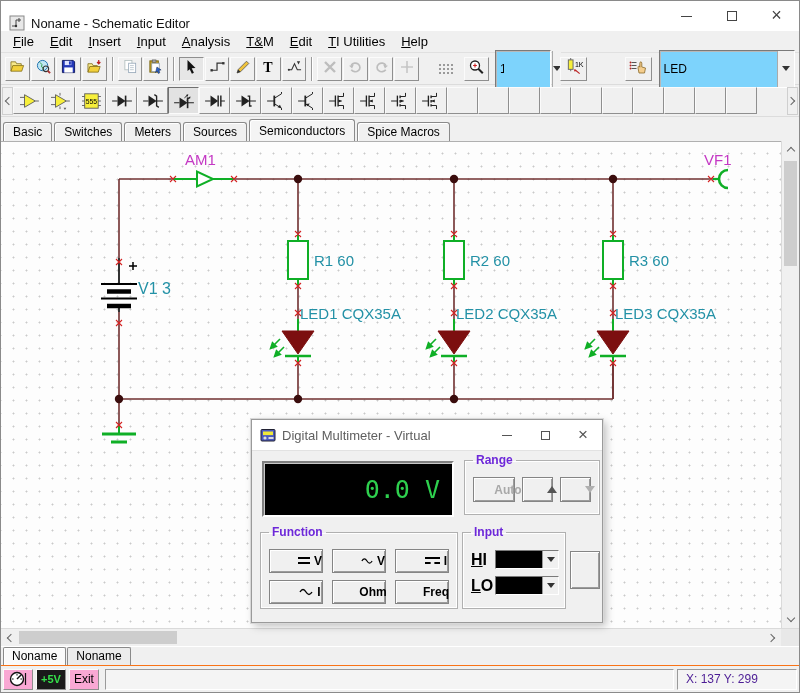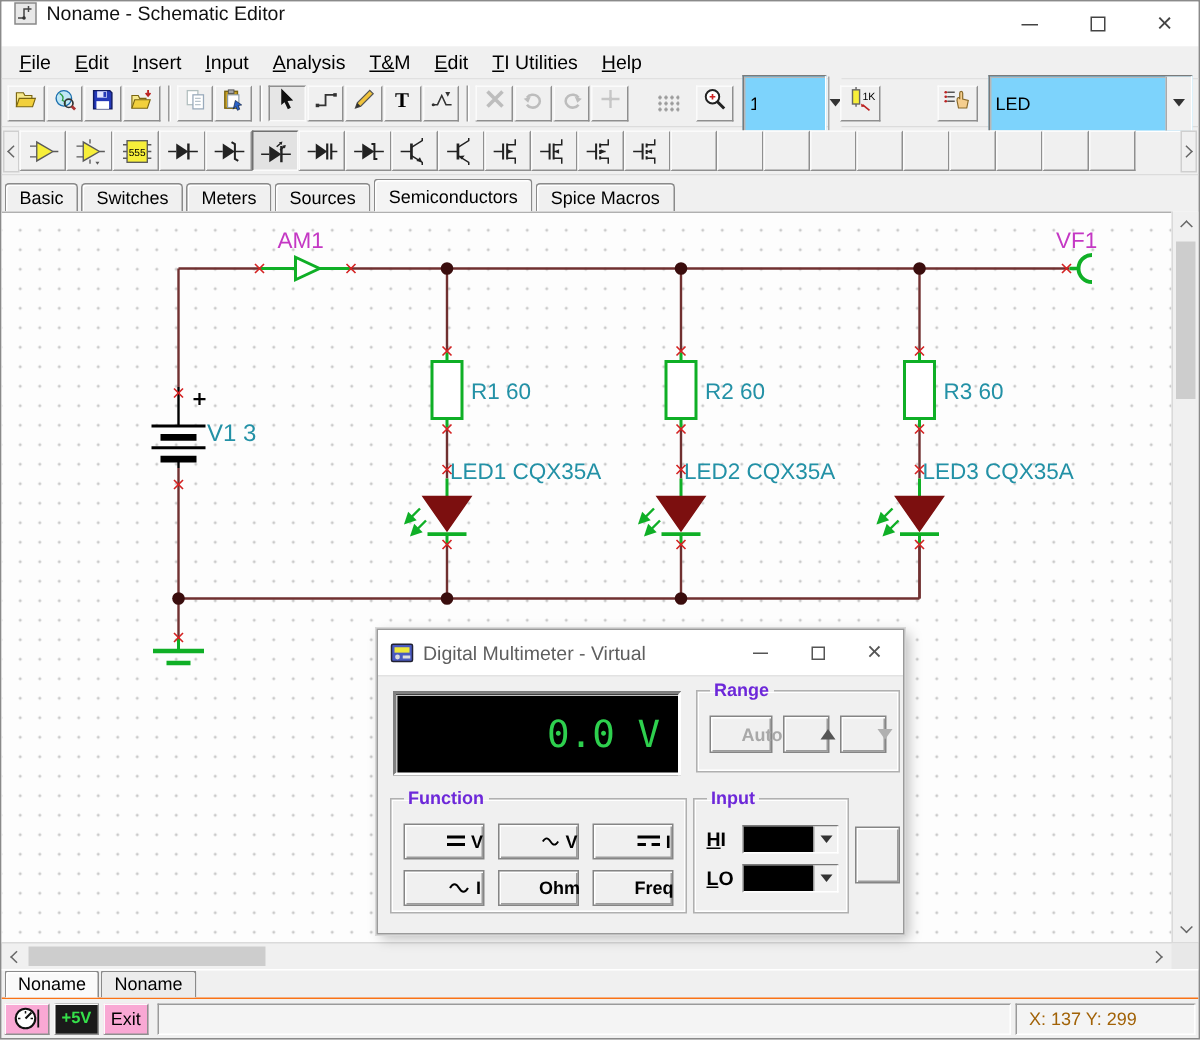--- a/index.html
+++ b/index.html
@@ -1,20 +1,20 @@
 <!DOCTYPE html>
 <html><head>
 <meta charset="utf-8">
 <style>
   * { margin:0; padding:0; box-sizing:border-box; }
   body { font-family:"Liberation Sans", sans-serif; background:#d8d8d8; }
   .window { width:800px; height:693px; background:#f0f0f0; border:1px solid #8a8a8a; position:relative; overflow:hidden; }
 
   
-  .titlebar { height:30px; background:#ffffff; display:flex; align-items:flex-start; }
+  .titlebar { height:30px; background:#ffffff; display:flex; align-items:flex-end; }
   .titlebar .appicon { margin:0 6px 0 8px; display:flex; }
   .titlebar .ttext { font-size:13px; color:#111; flex:1; }
   .capbtn { width:45px; height:30px; display:flex; align-items:center; justify-content:center; color:#444; font-size:14px; }
   .capbtn .minglyph { width:11px; border-top:1.2px solid #444; display:inline-block; }
   .capbtn .maxglyph { width:10px; height:10px; border:1.2px solid #444; display:inline-block; }
   .capbtn .xglyph::before { content:"\00D7"; font-size:18px; line-height:10px; }
 
   
   .menubar { height:22px; background:#f0f0f0; display:flex; align-items:center; padding-left:4px; border-bottom:1px solid #e0e0e0; }
   .menu-item { display:inline-block; font-size:13px; color:#000; padding:2px 8px; }
@@ -77,21 +77,21 @@
 
   
   .statusbar { height:27px; background:#f0f0f0; display:flex; align-items:center; padding:0 2px; border-top:1px solid #f97316; }
   .sbtn { height:21px; display:flex; align-items:center; justify-content:center; background:#f9a8d4;
           border:1px solid; border-color:#fbfbfb #8f8f8f #8f8f8f #fbfbfb; margin-right:3px; padding:0 4px; }
   .sbtn.dark { background:#1a1a1a; }
   .sbtn.dark span { color:#35e04a; font-weight:bold; font-size:11px; }
   .sbtn span { font-size:12px; }
   .spanel { height:21px; border:1px solid; border-color:#9a9a9a #fff #fff #9a9a9a; background:#f4f4f4; }
   .spanel.long { flex:1; margin:0 3px; }
-  .spanel.coords { width:120px; display:flex; align-items:center; padding-left:8px; font-size:12px; color:#a16207; }
+  .spanel.coords { width:120px; display:flex; align-items:center; padding-left:8px; font-size:12px; color:#4c1d95; }
 
   
   .dmm { position:absolute; left:250px; top:278px; width:352px; height:204px; background:#f0f0f0;
          border:1px solid #9a9a9a; box-shadow:0 0 0 1px #d8d8d8, 3px 3px 8px rgba(0,0,0,.25); z-index:10; }
   .dmm-title { height:30px; background:#fff; display:flex; align-items:center; }
   .dmm-title .dicon { margin:0 6px 0 8px; display:flex; }
   .dmm-title .dtext { flex:1; font-size:13px; color:#5f5f5f; }
   .dmm-cap { width:38px; height:30px; display:flex; align-items:center; justify-content:center; color:#555; }
   .dmm-body { position:relative; height:172px; background:#f0f0f0; border-top:1px solid #e2e2e2; }
   .lcd { position:absolute; left:10px; top:10px; width:192px; height:56px; background:#000;
@@ -108,21 +108,21 @@
   .range-row { display:flex; gap:7px; padding:6px 2px 0 2px; }
   .btn-auto { width:42px; height:25px; color:#a8a8a8; }
   .btn-arrow { width:31px; height:25px; }
   .tri-up { width:0; height:0; border-left:5px solid transparent; border-right:5px solid transparent; border-bottom:7px solid #555; }
   .tri-down { width:0; height:0; border-left:5px solid transparent; border-right:5px solid transparent; border-top:7px solid #b0b0b0; }
   .func-grid { display:grid; grid-template-columns:repeat(3, 54px); grid-auto-rows:24px; gap:7px 9px; padding:6px 2px 0 2px; }
   .dcicon { display:inline-block; width:15px; height:8px; position:relative; }
   .dcicon::before { content:""; position:absolute; top:0; left:0; right:0; border-top:2px solid #000; }
   .dcicon::after  { content:""; position:absolute; top:5px; left:0; right:0; border-top:2px dashed #000; }
   .input-row { display:flex; align-items:center; gap:6px; margin:7px 0 0 2px; }
-  .iolabel { font-size:13px; font-weight:bold; display:inline-block; width:18px; }
+  .iolabel { font-size:16px; font-weight:bold; display:inline-block; width:18px; }
   .ul1::first-letter { text-decoration:underline; }
   .bcombo { display:flex; border:1px solid; border-color:#7a7a7a #fff #fff #7a7a7a; }
   .bcombo .well { width:46px; height:17px; background:#000; }
   .bcombo .dbtn { width:16px; height:17px; background:#f0f0f0; border-left:1px solid #999; display:flex; align-items:center; justify-content:center; }
   .probe-btn { position:absolute; left:318px; top:100px; width:26px; height:38px; }
 
   svg text { user-select:none; }
 </style>
 </head>
 <body>

